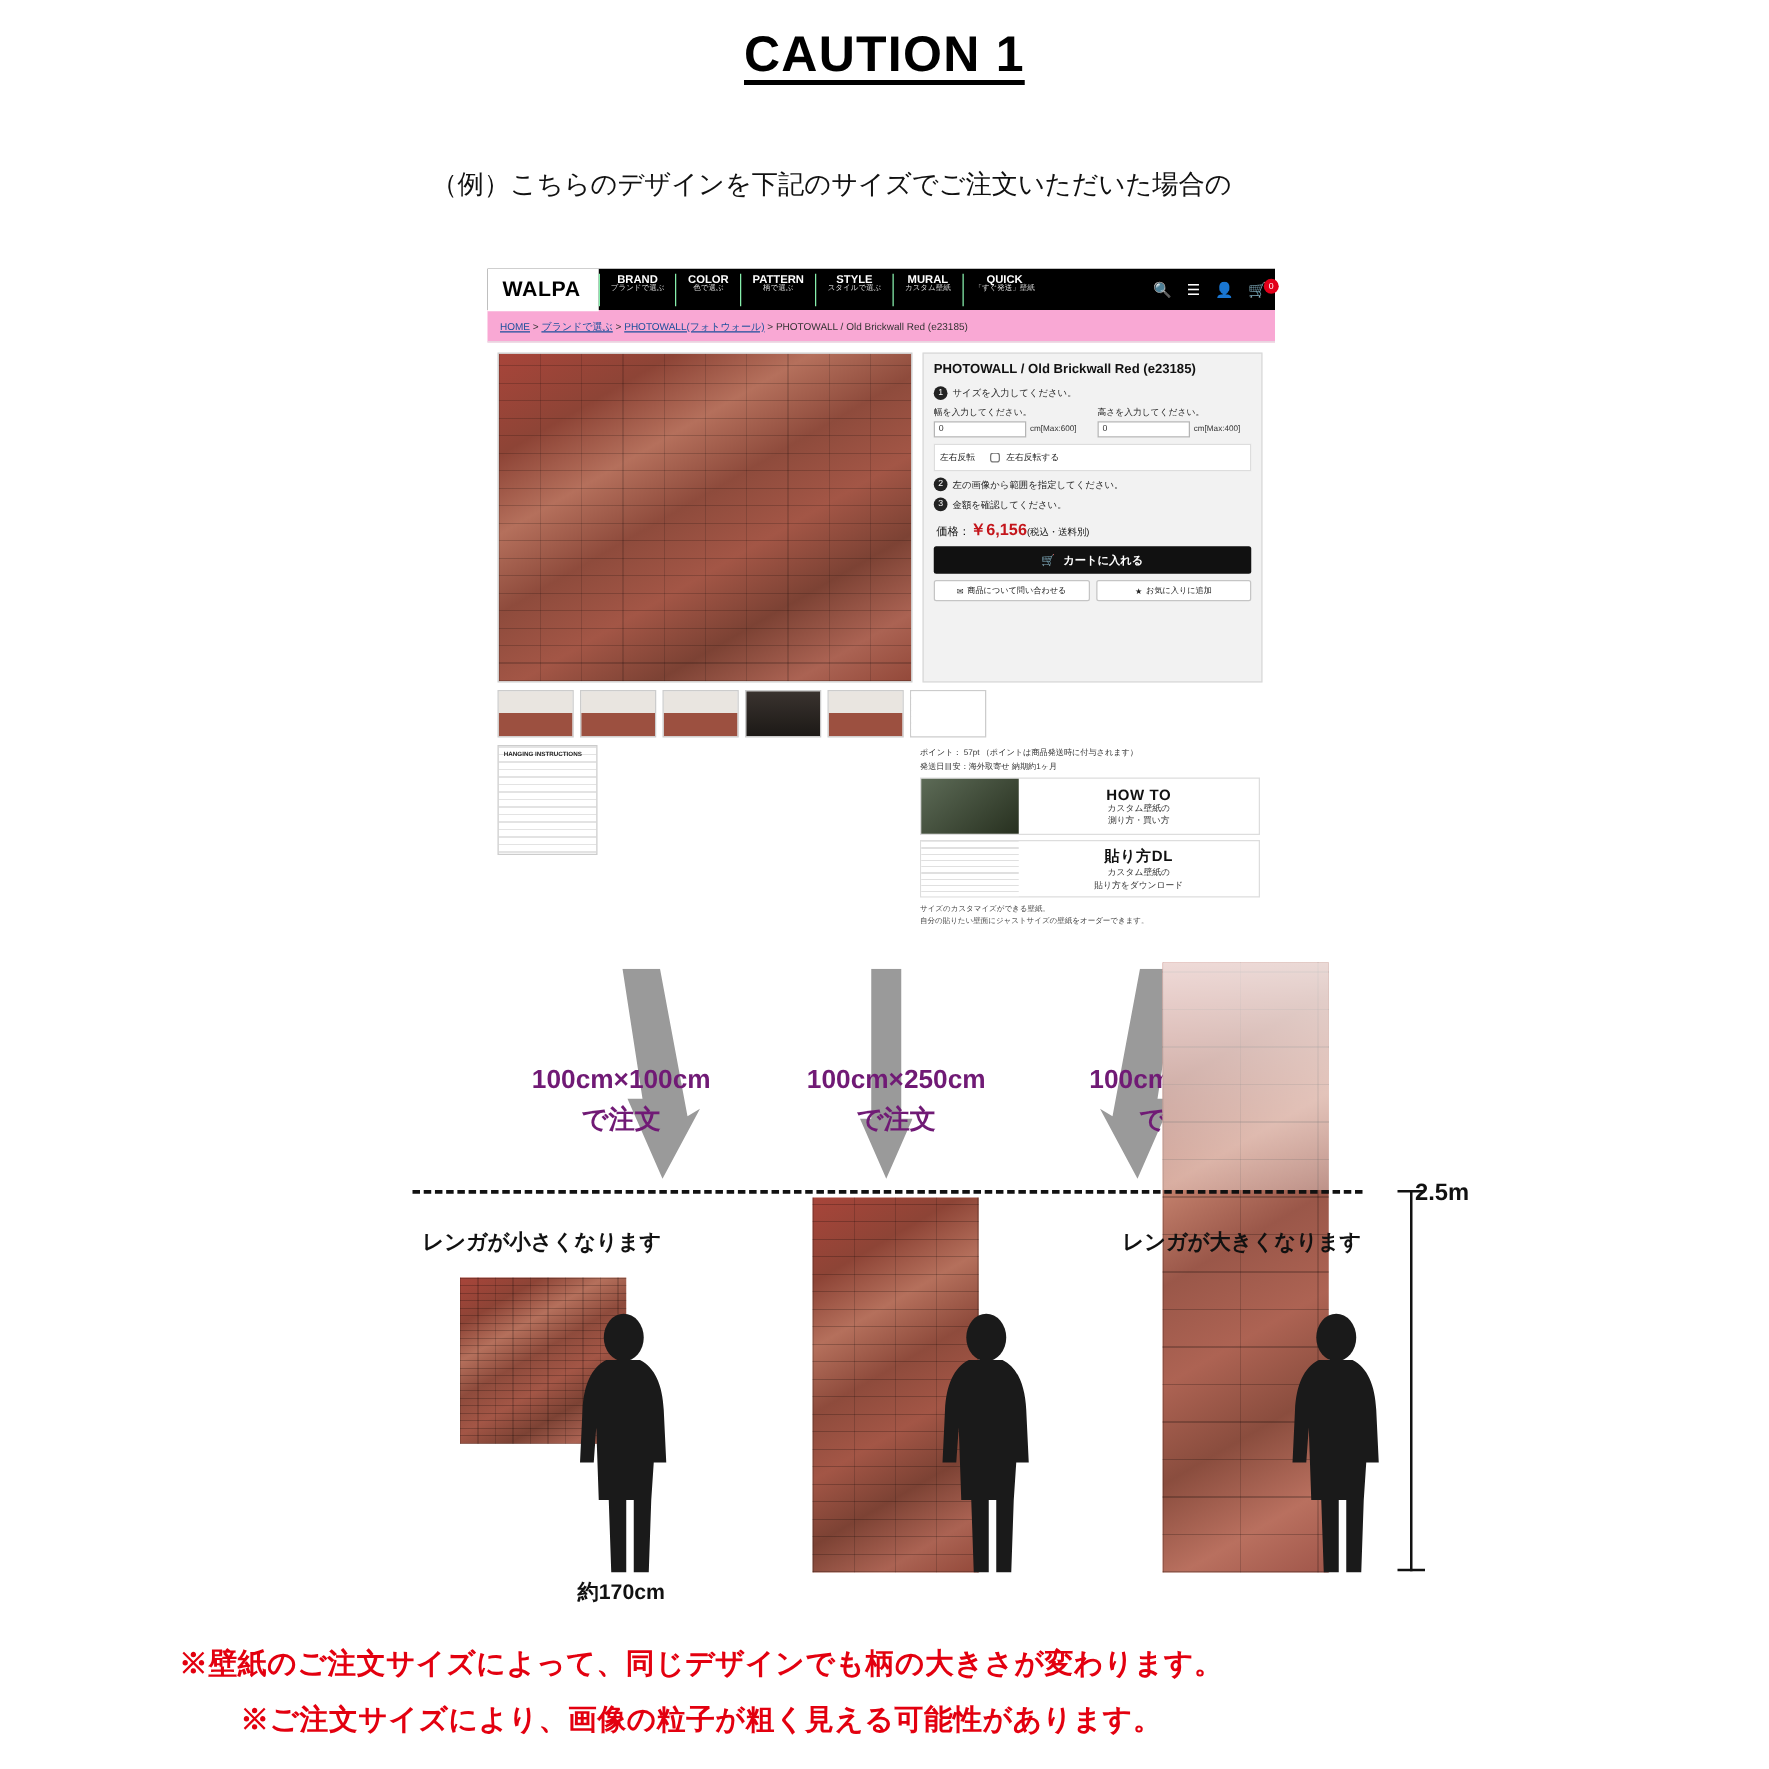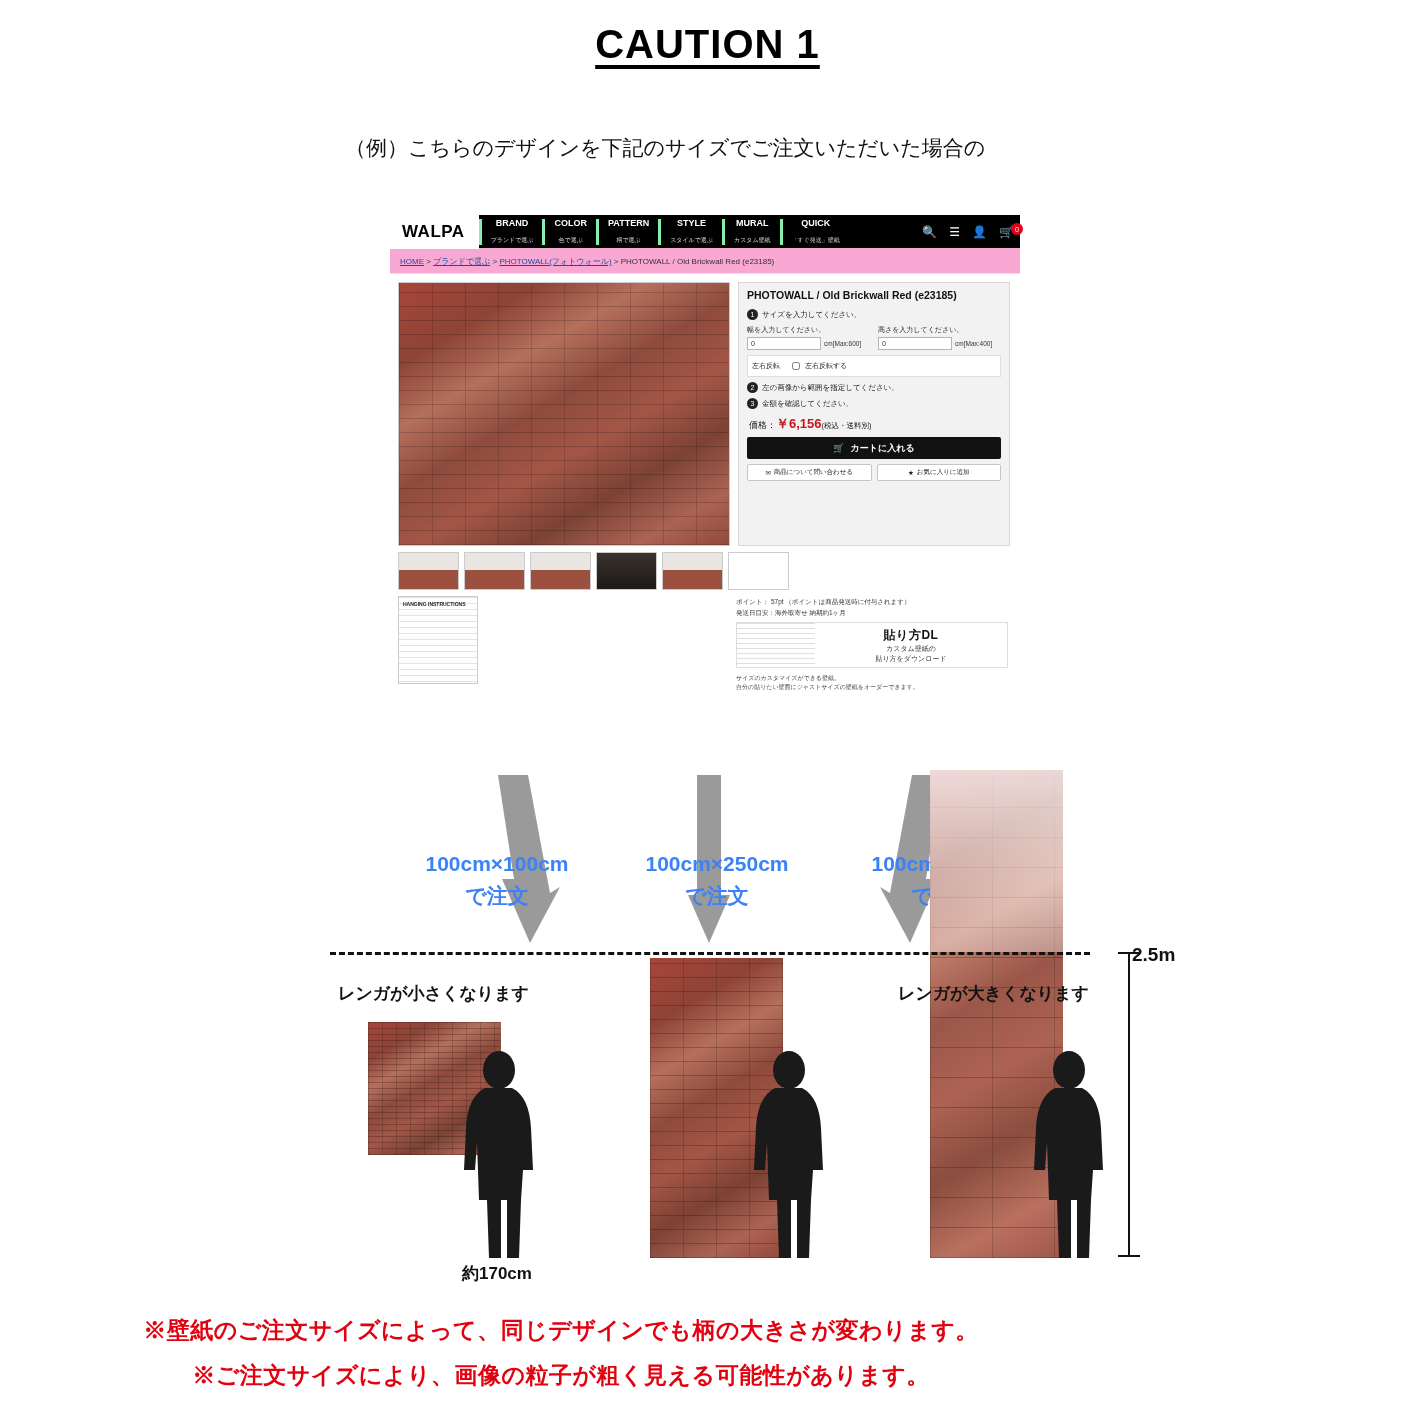--- a/index.html
+++ b/index.html
@@ -28,22 +28,22 @@
   }
   .shot-header{
     height:33px;background:#000;display:flex;align-items:center;
     color:#fff;position:relative;
   }
   .brand{
     font-size:17px;font-weight:bold;letter-spacing:.5px;padding:0 14px 0 12px;
     background:#fff;color:#000;height:34px;display:flex;align-items:center;
   }
   .navitem{
-    padding:0 9px;text-align:center;border-left:3px solid #86efac;height:26px;
-    display:flex;flex-direction:column;justify-content:space-between;
+    padding:0 9px;text-align:center;border-left:1px solid #86efac;height:26px;
+    display:flex;flex-direction:column;justify-content:flex-start;
   }
   .navitem .en{font-size:9px;font-weight:bold;line-height:1.1;}
   .navitem .jp{font-size:6px;line-height:1.2;color:#ddd;}
   .nav-right{position:absolute;right:6px;top:0;height:34px;display:flex;align-items:center;gap:12px;}
   .nav-right .ic{font-size:12px;color:#fff;}
   .cartwrap{position:relative;}
   .cart-badge{
     position:absolute;right:-9px;top:-2px;background:#e2001a;color:#fff;border-radius:50%;
     width:12px;height:12px;font-size:7px;display:flex;align-items:center;justify-content:center;
   }
@@ -123,21 +123,21 @@
   .howto .t1{font-size:12px;font-weight:bold;color:#111;letter-spacing:.5px;}
   .howto .t2{font-size:7px;color:#333;line-height:1.35;}
   .notes{font-size:6px;color:#444;line-height:1.5;margin-top:6px;}
 
   
   .arrow{position:absolute;}
   .arrow svg{display:block;}
 
   
   .sizelabel{
-    position:absolute;text-align:center;font-size:21px;font-weight:bold;color:#3b82f6;line-height:1.5;
+    position:absolute;text-align:center;font-size:21px;font-weight:bold;color:#701a75;line-height:1.5;
   }
   
   .ceiling{
     position:absolute;left:330px;top:952px;width:760px;height:0;
     border-top:3px dashed #111;
   }
   .meas{position:absolute;left:1110px;top:952px;width:40px;height:305px;}
   .meas .vline{position:absolute;left:18px;top:0;width:2px;height:100%;background:#111;}
   .meas .cap{position:absolute;left:8px;width:22px;height:2px;background:#111;}
   .meas .cap.t{top:0;} .meas .cap.b{bottom:0;}
@@ -330,20 +330,28 @@
     <div style="width:330px;">
       <div class="docsheet">
         <div style="font-size:5px;font-weight:bold;padding:4px 4px 0 4px;color:#222;">HANGING INSTRUCTIONS</div>
       </div>
     </div>
 
     <div class="right-col">
       <div class="pt">ポイント： 57pt （ポイントは商品発送時に付与されます）</div>
       <div class="pt">発送日目安：海外取寄せ 納期約1ヶ月</div>
 
+      <div class="howto">
+        <div class="pic"></div>
+        <div class="txt">
+          <div class="t1">HOW TO</div>
+          <div class="t2">カスタム壁紙の</div>
+          <div class="t2">測り方・買い方</div>
+        </div>
+      </div>
 
       <div class="howto">
         <div class="pic2"></div>
         <div class="txt">
           <div class="t1">貼り方DL</div>
           <div class="t2">カスタム壁紙の</div>
           <div class="t2">貼り方をダウンロード</div>
         </div>
       </div>
 

